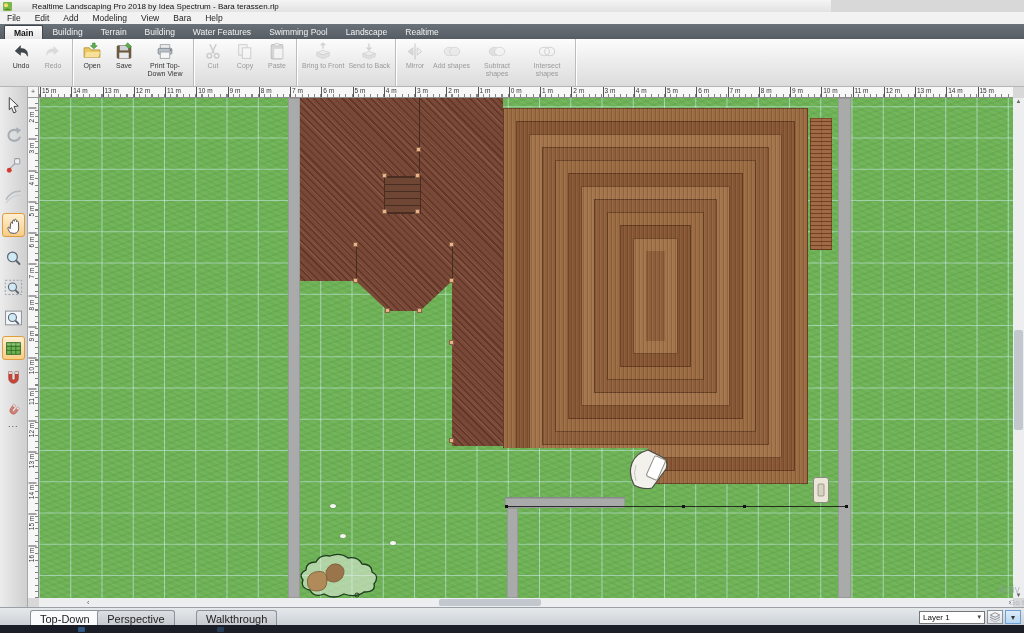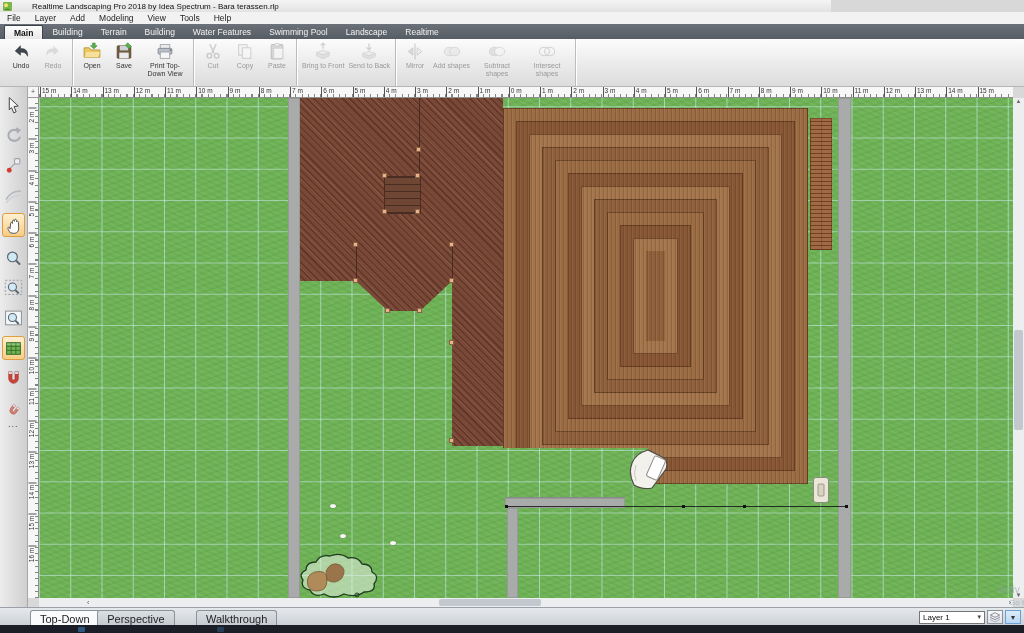--- a/index.html
+++ b/index.html
@@ -147,25 +147,25 @@
           <rect width="9" height="9" rx="1" fill="#7ab648"></rect>
           <circle cx="3" cy="3.2" r="2" fill="#f3e36a"></circle>
           <path d="M1 8 Q4.5 5 8 8 Z" fill="#4e8a32"></path>
         </svg>
     </span>
     <span>Realtime Landscaping Pro 2018 by Idea Spectrum - Bara terassen.rlp</span>
   </div>
 
   <div id="menubar">
       <span class="mitem">File</span>
-      <span class="mitem">Layer</span>
+      <span class="mitem">Edit</span>
       <span class="mitem">Add</span>
       <span class="mitem">Modeling</span>
       <span class="mitem">View</span>
-      <span class="mitem">Tools</span>
+      <span class="mitem">Bara</span>
       <span class="mitem">Help</span>
     </div>
 
   <div id="ribbontabs">
       <span class="rtab active">Main</span>
       <span class="rtab">Building</span>
       <span class="rtab">Terrain</span>
       <span class="rtab">Building</span>
       <span class="rtab">Water Features</span>
       <span class="rtab">Swimming Pool</span>

